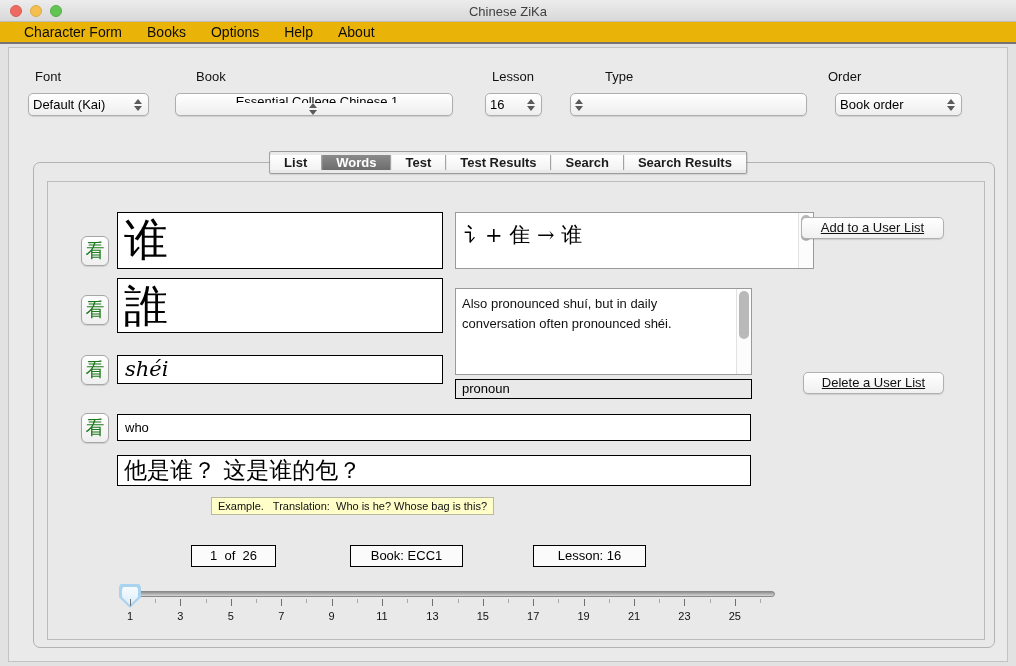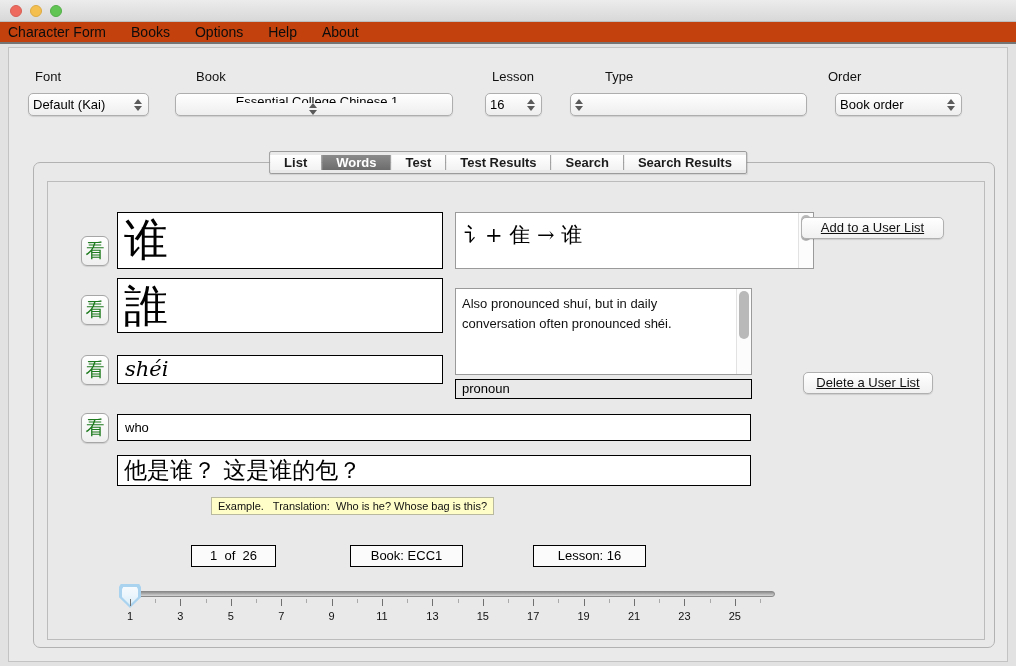--- a/index.html
+++ b/index.html
@@ -21,23 +21,23 @@
   .tl-red   { left:10px; background:#ee6a5f; border:1px solid #d75f55; }
   .tl-yellow{ left:30px; background:#f5bf4f; border:1px solid #dcab43; }
   .tl-green { left:50px; background:#61c554; border:1px solid #54ae48; }
   .win-title {
     position:absolute; left:0; right:0; top:4px; text-align:center;
     font-size:13px; color:#414141;
   }
 
   
   .menubar {
-    left:0; top:22px; width:1016px; height:22px; background:#c2410c;
+    left:0; top:22px; width:1016px; height:22px; background:#eab308;
     border-bottom:2px solid #757575;
-    display:flex; align-items:center; padding-left:8px; gap:25px;
+    display:flex; align-items:center; padding-left:24px; gap:25px;
   }
   .menu-item { font-size:14px; color:#0d0d0d; white-space:nowrap; }
 
   
   .outer-panel {
     left:8px; top:47px; width:1000px; height:615px;
     background:#eaeaea; border:1px solid #c3c3c3;
   }
 
   
@@ -159,20 +159,21 @@
     font-size:11px; color:#111;
   }
 </style>
 </head>
 <body>
 
 <div class="abs titlebar">
   <div class="traffic tl-red"></div>
   <div class="traffic tl-yellow"></div>
   <div class="traffic tl-green"></div>
+  <div class="win-title">Chinese ZiKa</div>
 </div>
 
 <div class="abs menubar">
   <span class="menu-item">Character Form</span>
   <span class="menu-item">Books</span>
   <span class="menu-item">Options</span>
   <span class="menu-item">Help</span>
   <span class="menu-item">About</span>
 </div>
 
@@ -254,21 +255,21 @@
 <div class="scroll-field" style="left:455px; top:288px; width:297px; height:87px;">
   <div class="content note-text">Also pronounced shuí, but in daily conversation often pronounced shéi.</div>
   <div class="vscroll">
     <div class="vthumb" style="top:2px; height:48px;"></div>
   </div>
 </div>
 
 <div class="pos-field" style="left:455px; top:379px; width:297px; height:20px;">pronoun</div>
 
 <div class="mac-btn" style="left:801px; top:217px; width:143px;">Add to a User List</div>
-<div class="mac-btn" style="left:803px; top:372px; width:130px;">Delete a User List</div>
+<div class="mac-btn" style="left:803px; top:372px; width:141px;">Delete a User List</div>
 
 <div class="status-box" style="left:191px; top:545px; width:85px;">1  of  26</div>
 <div class="status-box" style="left:350px; top:545px; width:113px;">Book: ECC1</div>
 <div class="status-box" style="left:533px; top:545px; width:113px;">Lesson: 16</div>
 
 <div class="abs slider">
   <div class="slider-track"></div>
   <div class="slider-thumb">
       <div class="thumb-inner"></div>
     </div>

